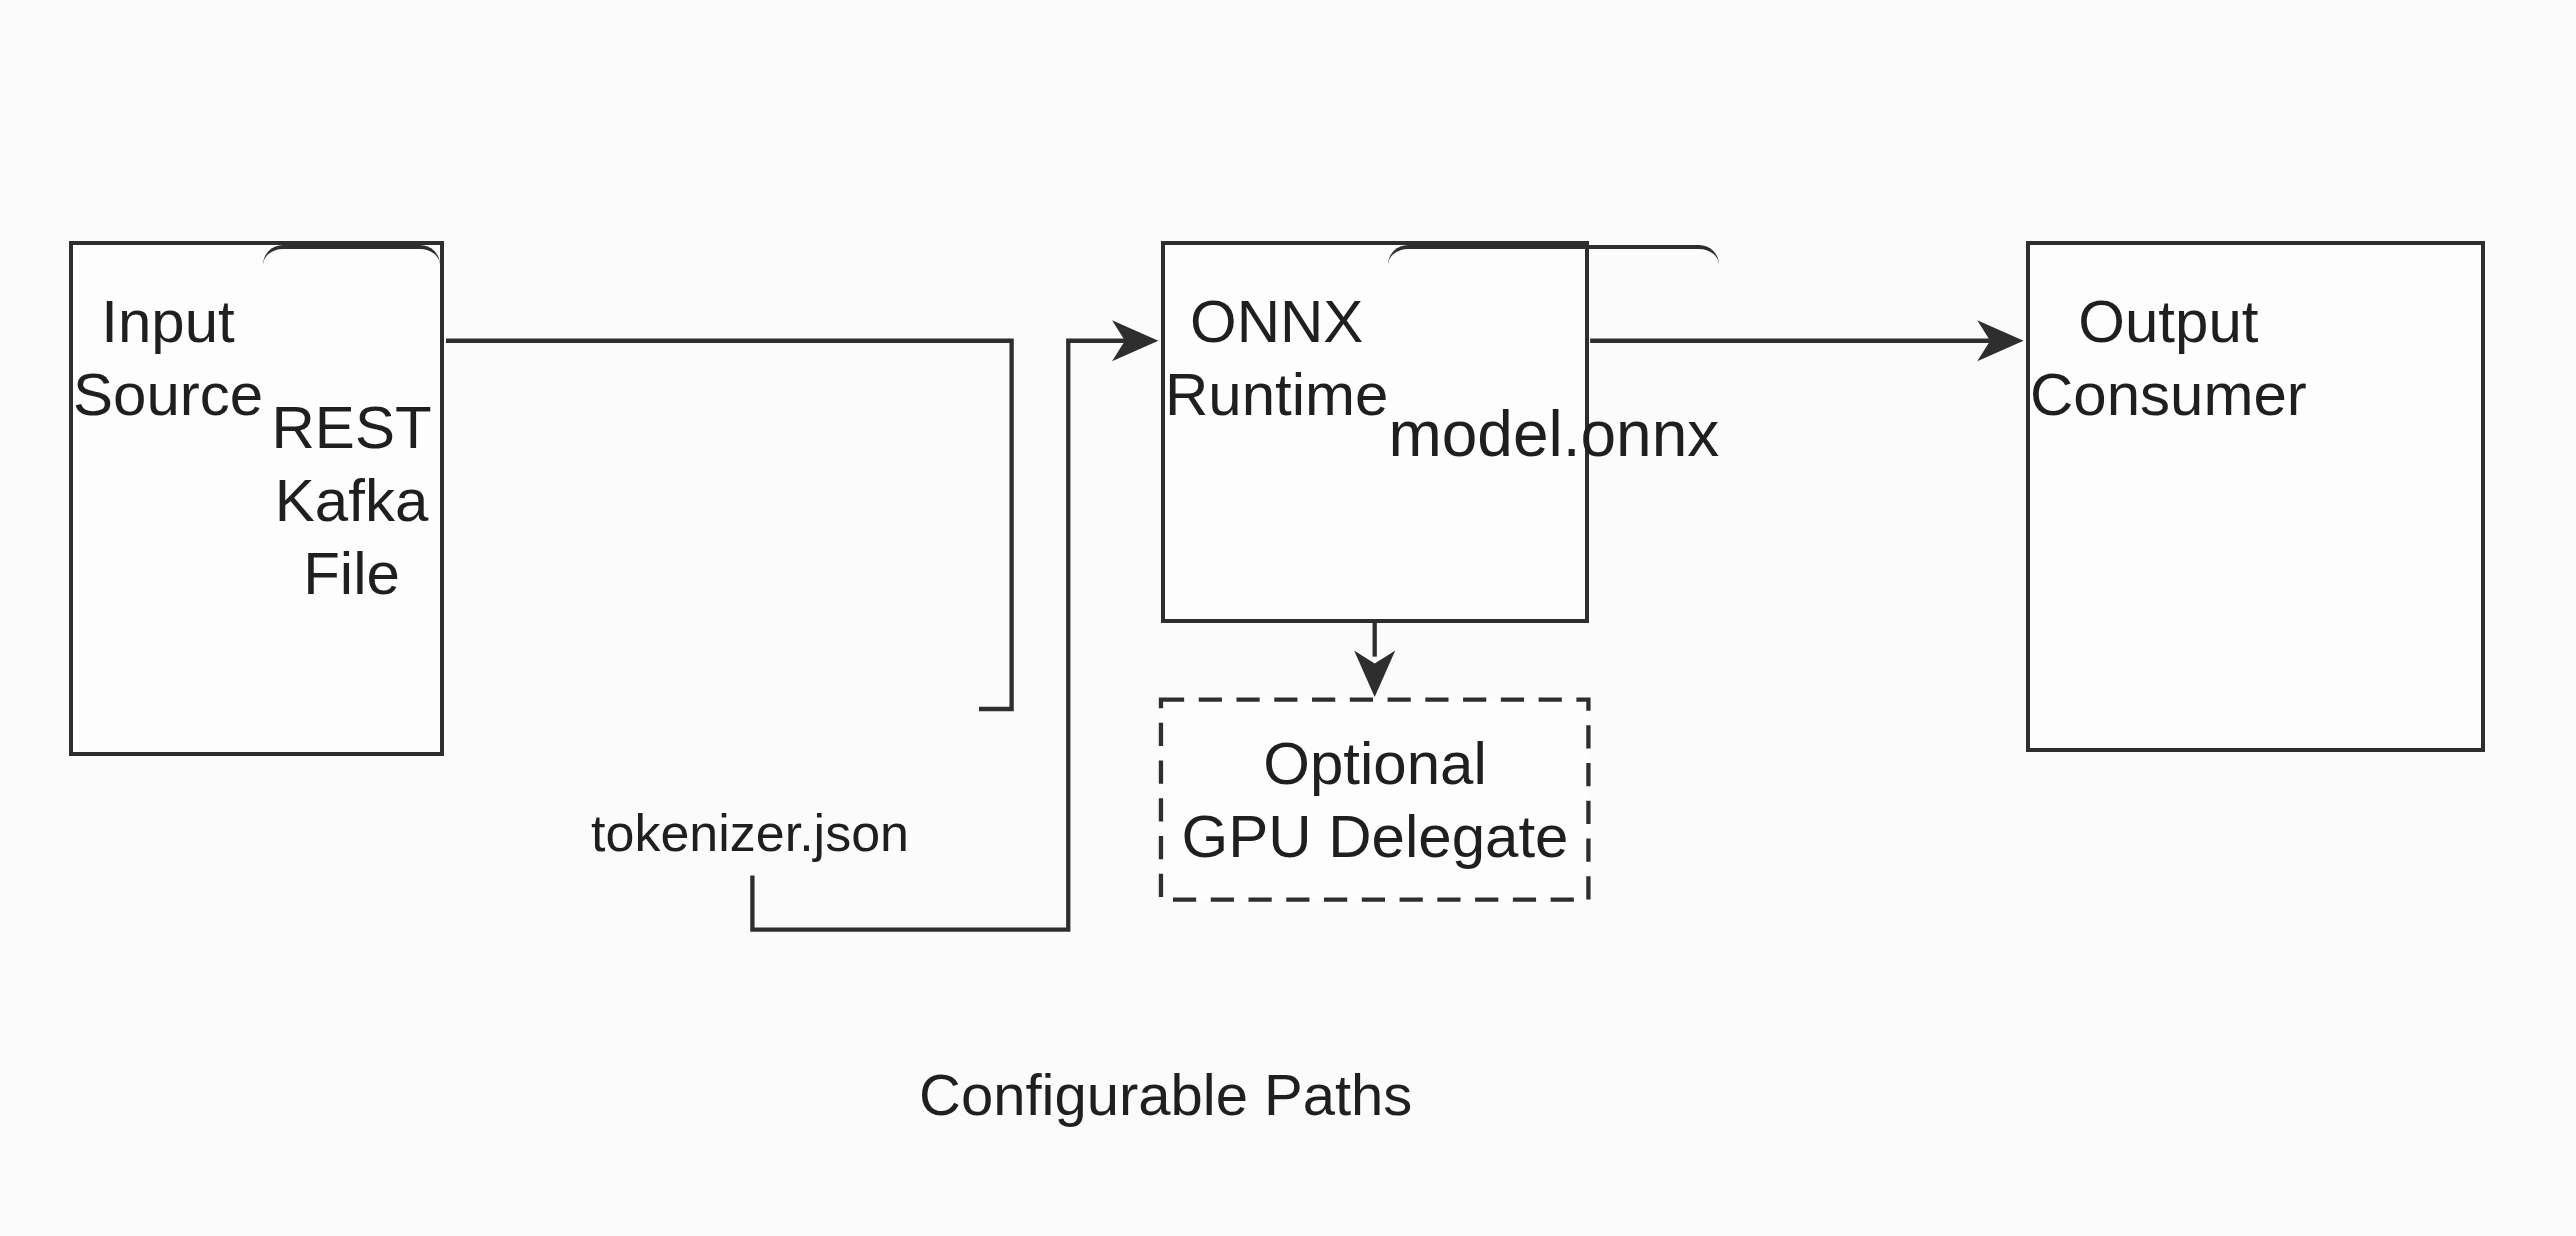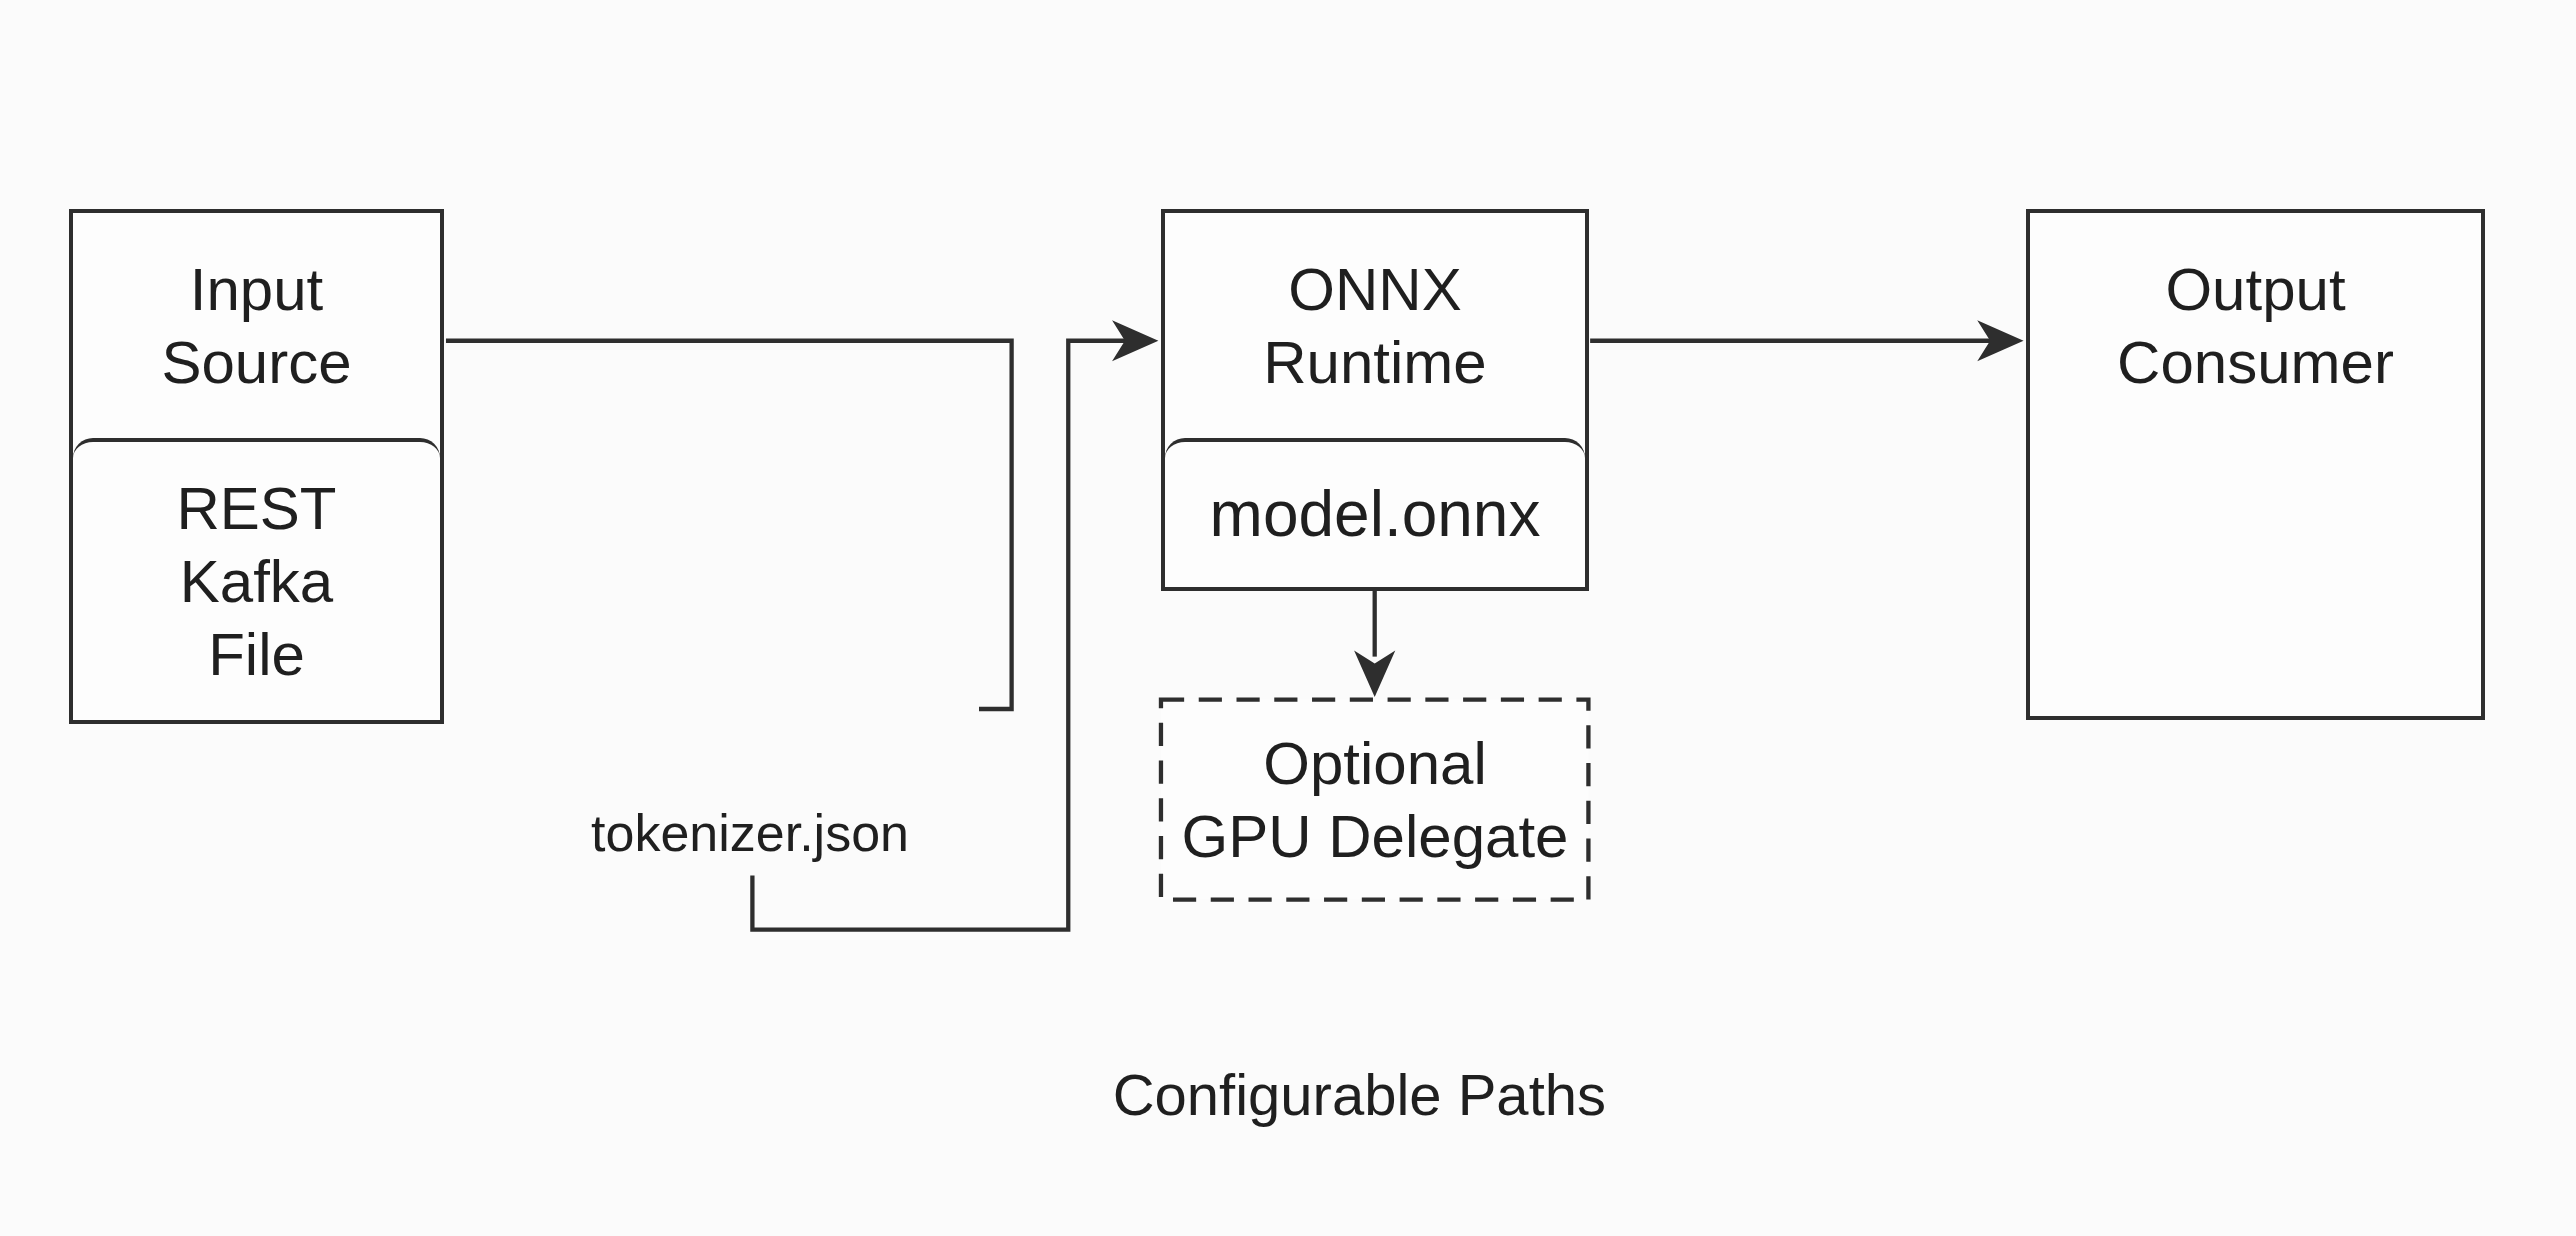--- a/index.html
+++ b/index.html
@@ -40,21 +40,22 @@
     stroke: var(--line);
     stroke-width: 5;
     stroke-dasharray: 27 17;
   }
   .box {
     position: absolute;
     box-sizing: border-box;
     border: 4.3px solid var(--line);
     background: var(--boxfill);
     display: flex;
-    flex-direction: column;
+    flex-direction: row;
+    margin-top: 32px;
   }
   .sect {
     box-sizing: border-box;
     display: flex;
     flex-direction: column;
     align-items: center;
     justify-content: center;
     font-size: 60px;
     line-height: 73px;
     text-align: center;
@@ -86,21 +87,21 @@
   .file-label {
     position: absolute;
     font-size: 52px;
     line-height: 60px;
     text-align: center;
   }
   .caption {
     position: absolute;
     font-size: 58px;
     line-height: 65px;
-    text-align: right;
+    text-align: left;
     font-weight: 500;
   }
 </style>
 </head>
 <body>
 
 <div class="canvas">
 
   <svg class="connectors" viewBox="0 0 3000 1440" aria-hidden="true">
 

